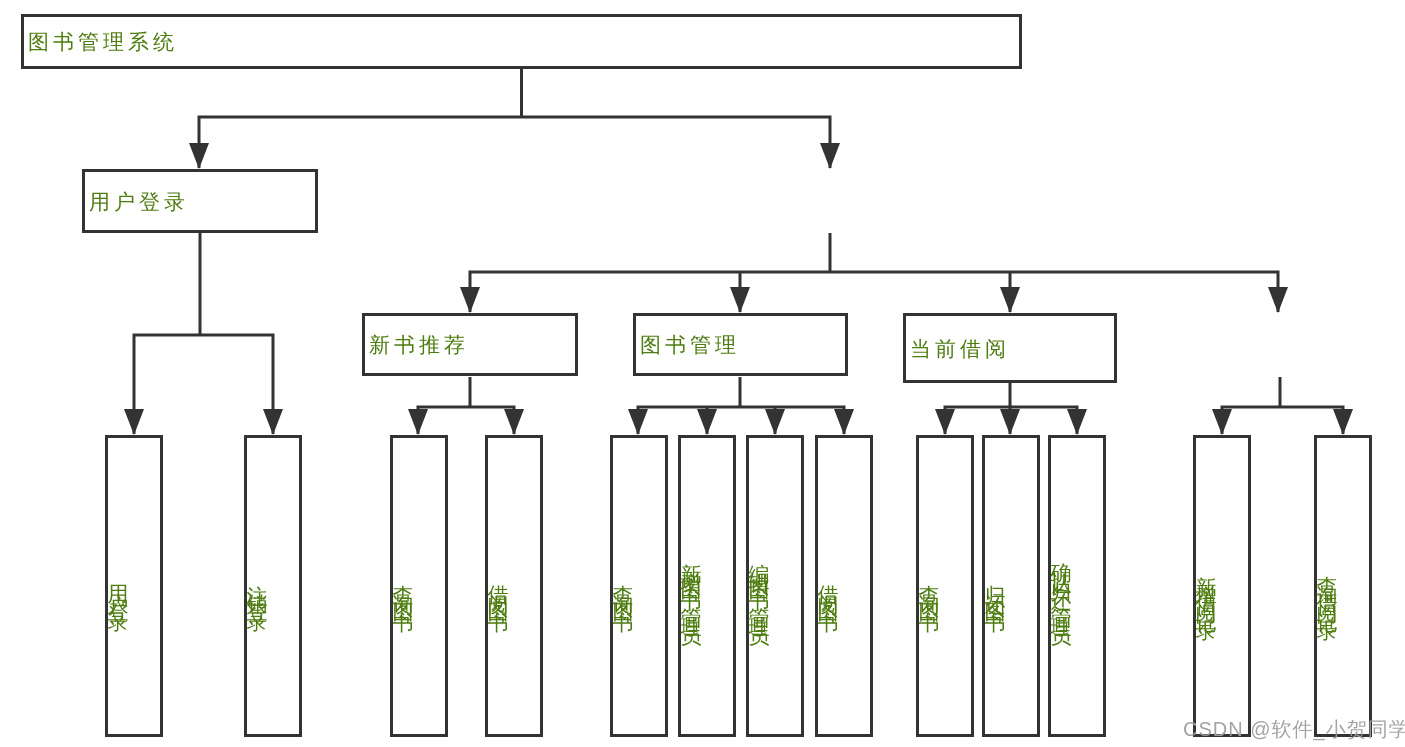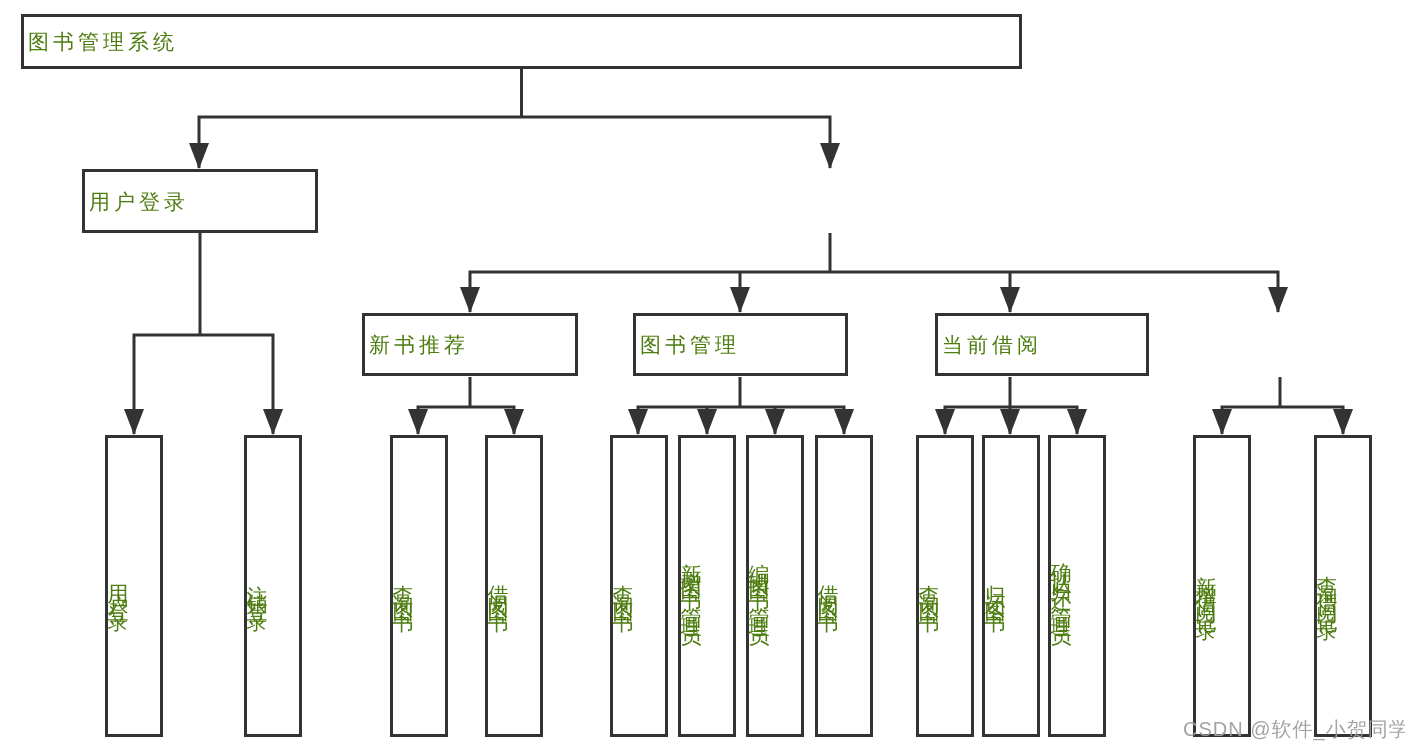--- a/index.html
+++ b/index.html
@@ -71,21 +71,21 @@
   <div class="box" style="left:82px; top:169px; width:236px; height:64px;">
     <span class="hlabel">用户登录</span>
   </div>
 
   <div class="box" style="left:362px; top:313px; width:216px; height:63px;">
     <span class="hlabel">新书推荐</span>
   </div>
   <div class="box" style="left:633px; top:313px; width:215px; height:63px;">
     <span class="hlabel">图书管理</span>
   </div>
-  <div class="box" style="left:903px; top:313px; width:214px; height:63px;margin-left:32px;">
+  <div class="box" style="left:903px; top:313px; width:214px; height:70px;">
     <span class="hlabel">当前借阅</span>
   </div>
 
   <div class="box leaf" style="left:105px;">
     <span class="vtext">用户登录</span>
   </div>
   <div class="box leaf" style="left:244px;">
     <span class="vtext">注销登录</span>
   </div>
 

